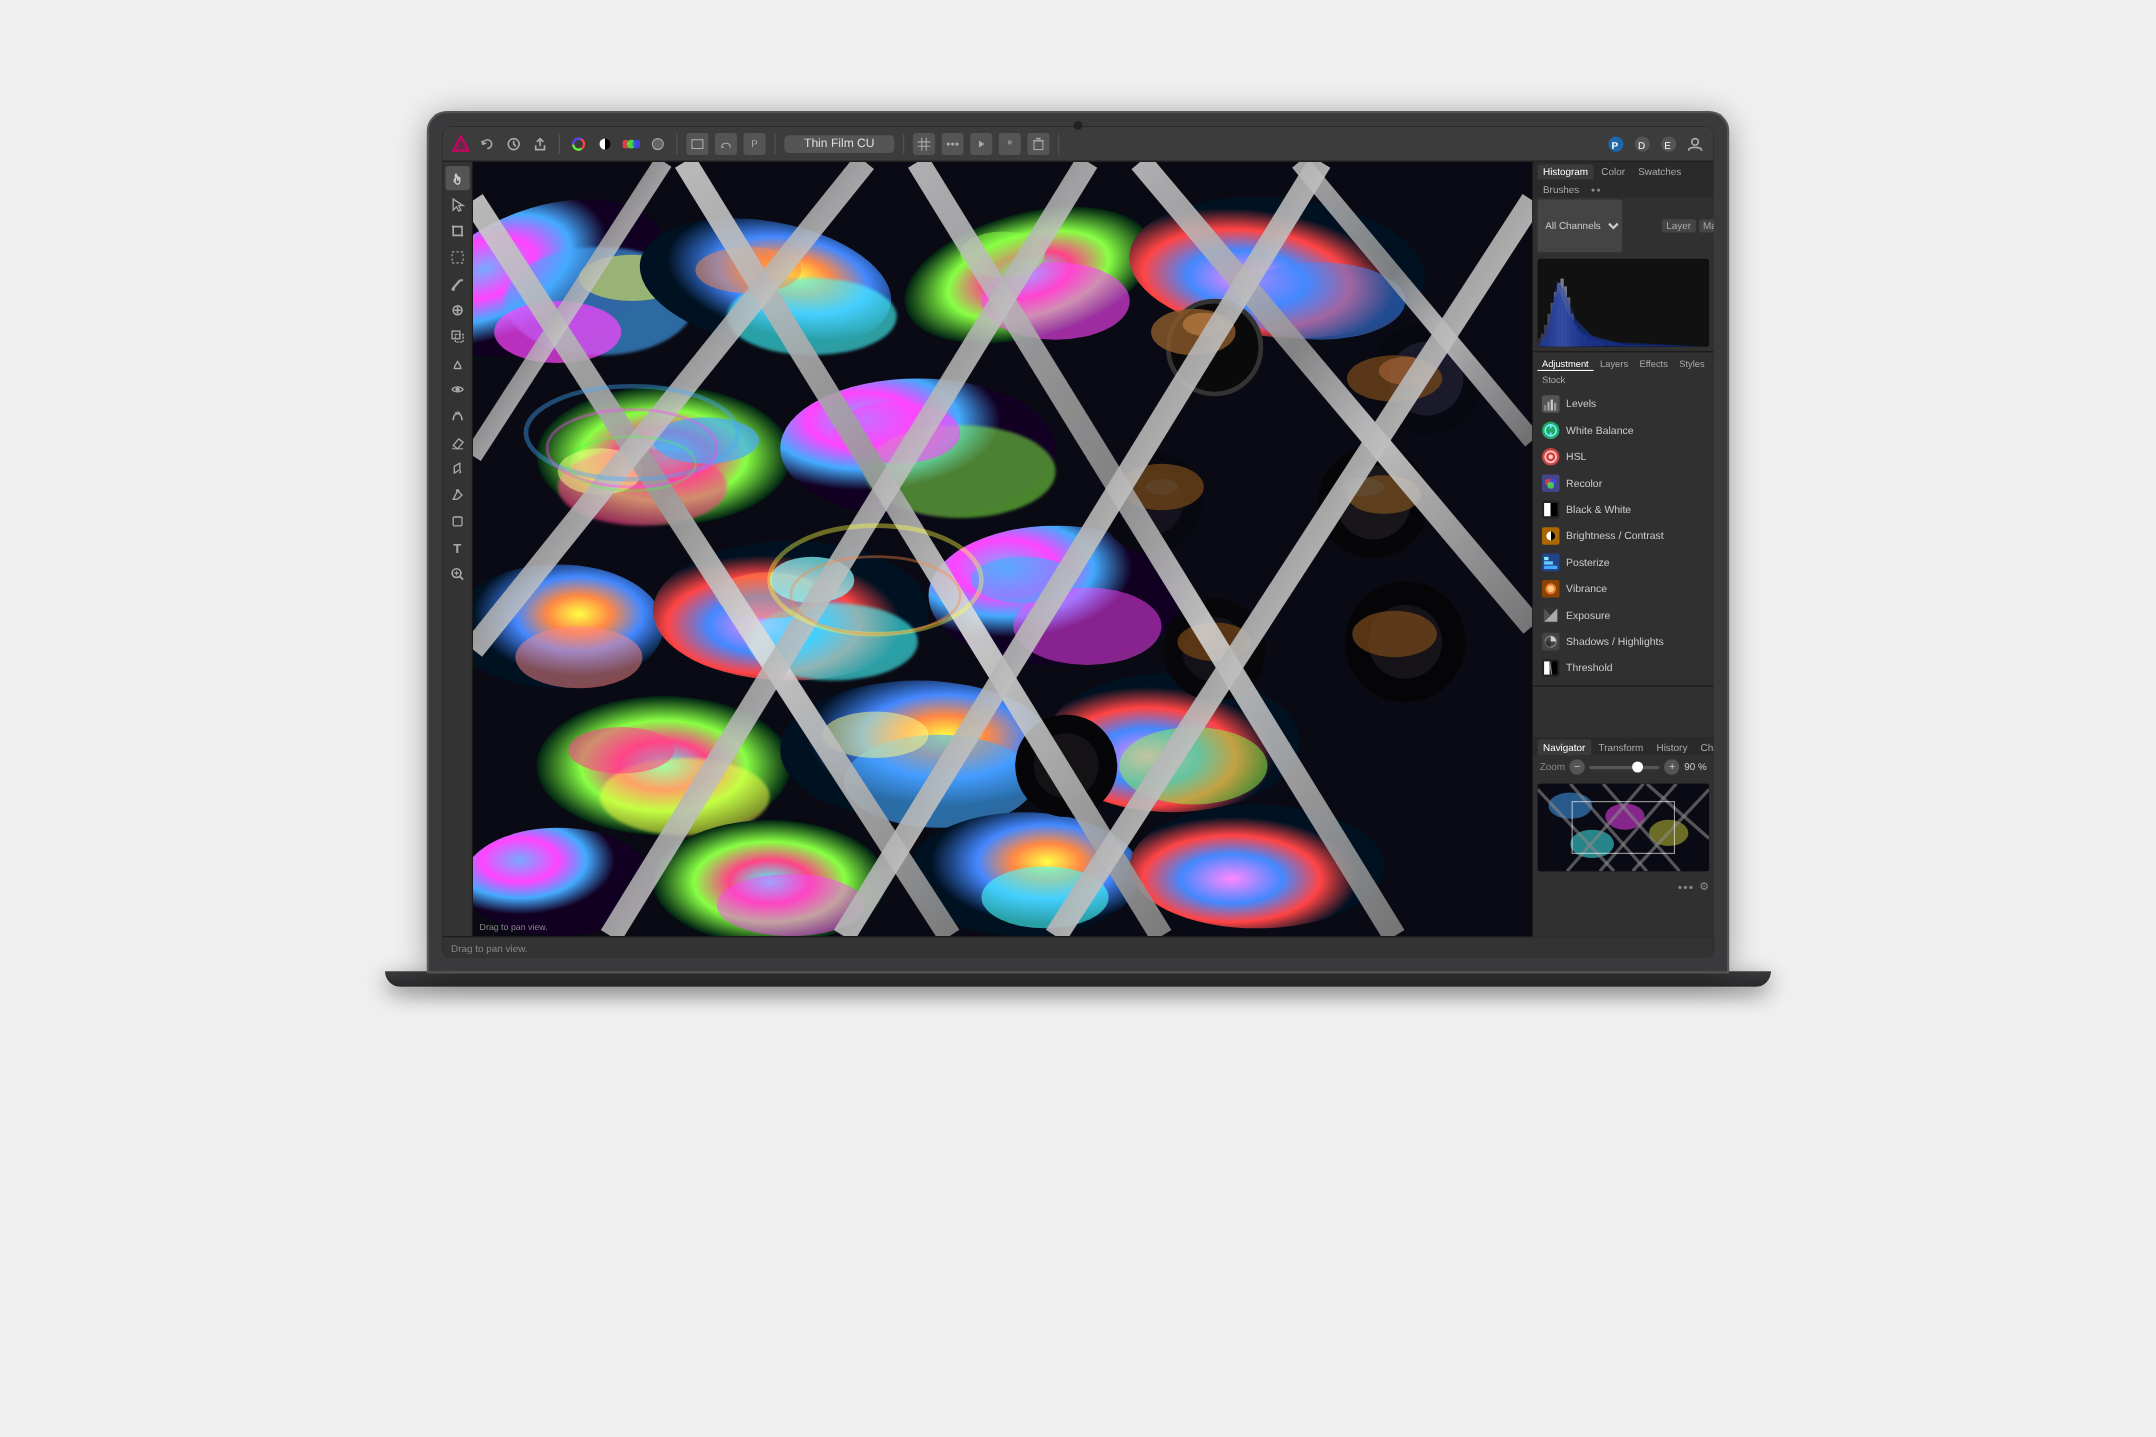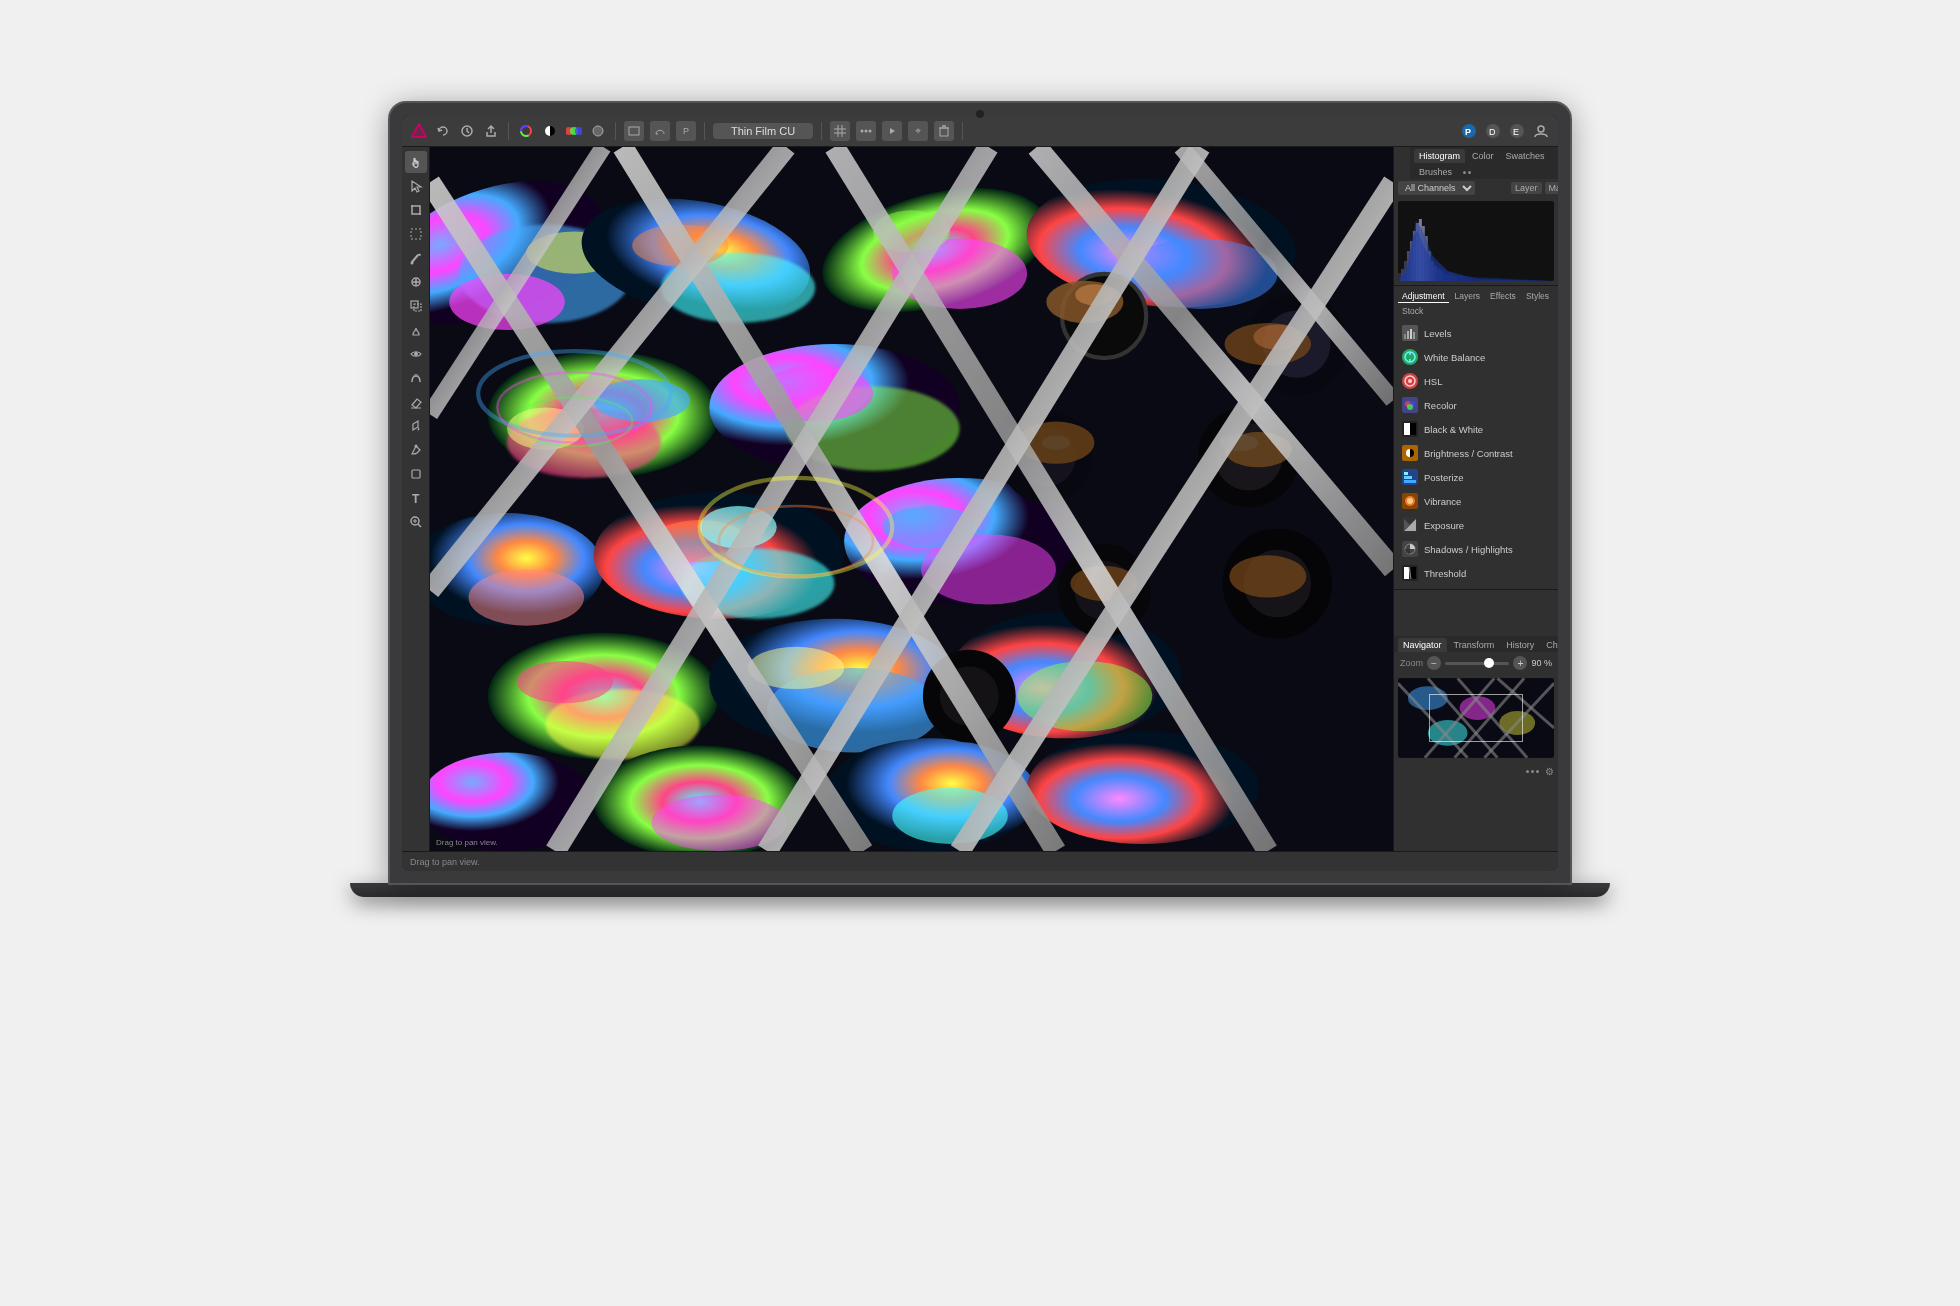--- a/index.html
+++ b/index.html
@@ -194,21 +194,20 @@
     .panel-section {
       border-bottom: 1px solid #1a1a1a;
     }
 
     .panel-tabs {
       display: flex;
       background: #2a2a2a;
       padding: 2px 4px 0;
       gap: 2px;
       flex-wrap: wrap;
-      margin-left: 16px;
     }
 
     .panel-tab {
       font-size: 9px;
       color: #aaa;
       padding: 2px 5px;
       cursor: pointer;
       border-radius: 3px 3px 0 0;
     }
 
@@ -232,21 +231,21 @@
       padding: 2px 4px;
       gap: 4px;
     }
 
     .channel-select {
       font-size: 9px;
       color: #ccc;
       background: #444;
       border: none;
       border-radius: 2px;
-      padding: 1px 3px;
+      padding: 18px 3px;
     }
 
     .layer-marquee {
       display: flex;
       gap: 3px;
       margin-left: auto;
       padding-left: 32px;
     }
 
     .lm-btn {
@@ -259,20 +258,21 @@
 
     .adj-section {
       padding: 4px;
     }
 
     .adj-tabs {
       display: flex;
       gap: 2px;
       margin-bottom: 4px;
       flex-wrap: wrap;
+      justify-content: space-between;
     }
 
     .adj-tab {
       font-size: 8.5px;
       color: #aaa;
       padding: 1px 4px;
       cursor: pointer;
     }
 
     .adj-tab.active {

